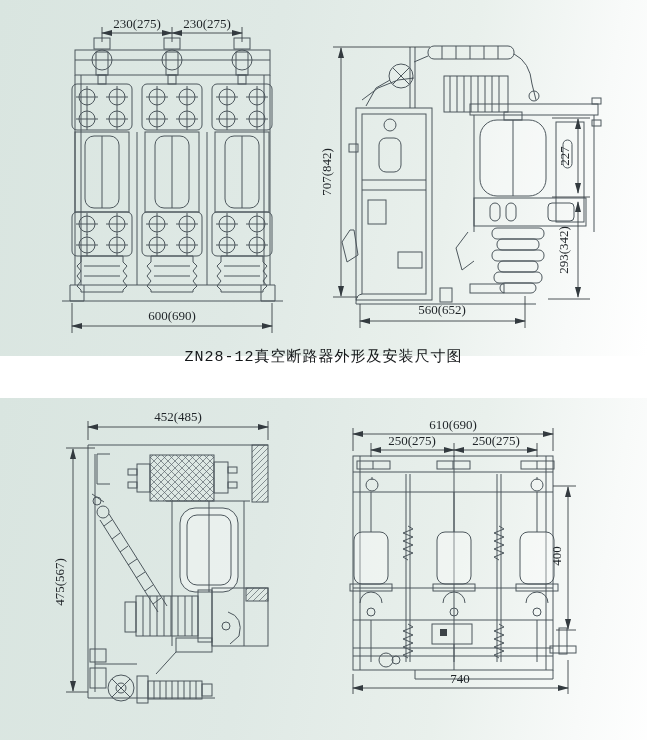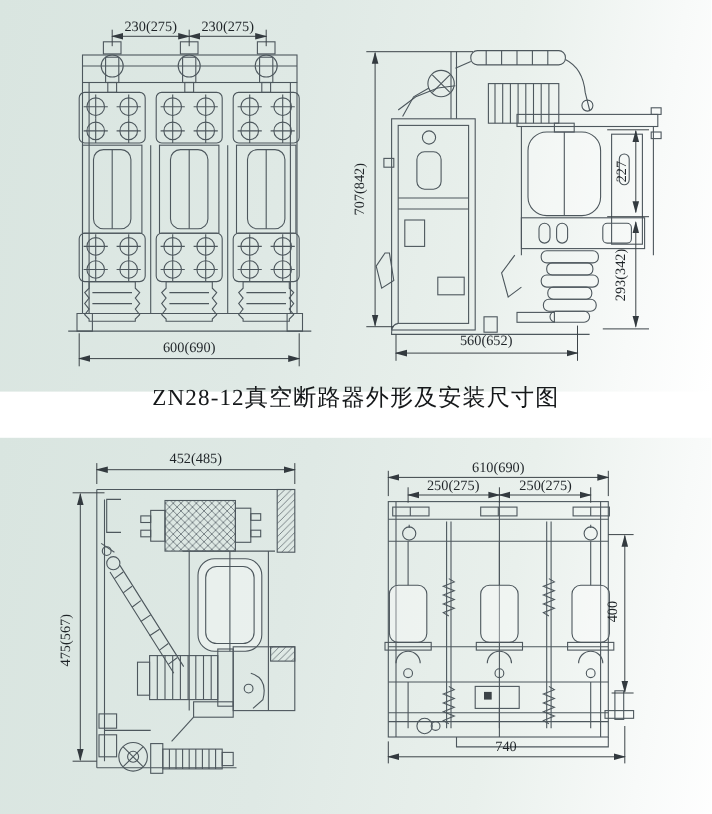--- a/index.html
+++ b/index.html
@@ -5,21 +5,21 @@
   html,body{margin:0;padding:0;background:#ffffff;}
   .page{position:relative;width:647px;height:740px;background:#ffffff;overflow:hidden;
         font-family:"Liberation Serif", serif;}
   .panel{position:absolute;left:0;width:647px;
          background:linear-gradient(100deg,#d9e5e0 0%,#dfe9e5 40%,#e9f0ec 68%,#f8faf9 88%,#ffffff 100%);}
   .panel1{top:0;height:356px;}
   .panel2{top:398px;height:414px;}
   .gap{position:absolute;top:386px;left:0;width:647px;height:12px;background:#ffffff;}
   .panel svg{position:absolute;top:0;left:0;}
   .caption{position:absolute;left:0;width:100%;text-align:center;color:#15181a;
-           font-size:21px;letter-spacing:1px;}
+           font-size:15px;letter-spacing:1px;font-family:Liberation Mono, monospace;}
   .cap1{top:347px;}
   .cap2{top:309px;}
   .ln{fill:none;stroke:#4d575d;stroke-width:1;}
   .lnf{fill:rgba(255,255,255,0.35);stroke:#4d575d;stroke-width:1;}
   .hf{stroke:#4d575d;stroke-width:1;}
   .dim{stroke:#3a4146;stroke-width:0.9;fill:none;}
   text.dimtxt{font-family:"Liberation Serif", serif;font-size:13px;fill:#1f2428;}
 </style>
 </head>
 <body>

